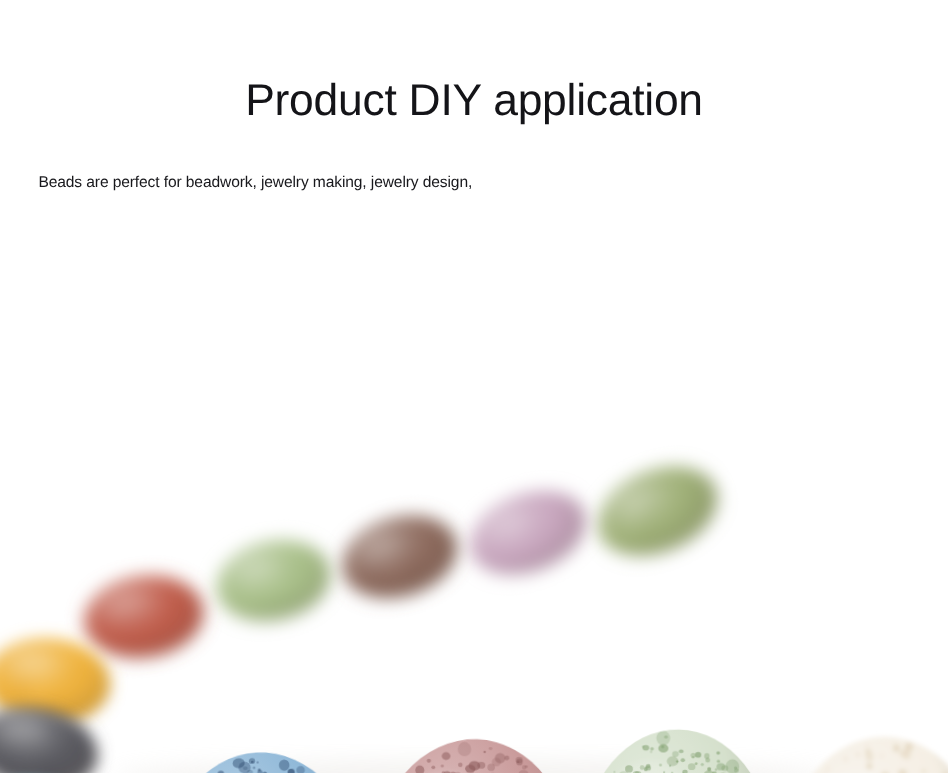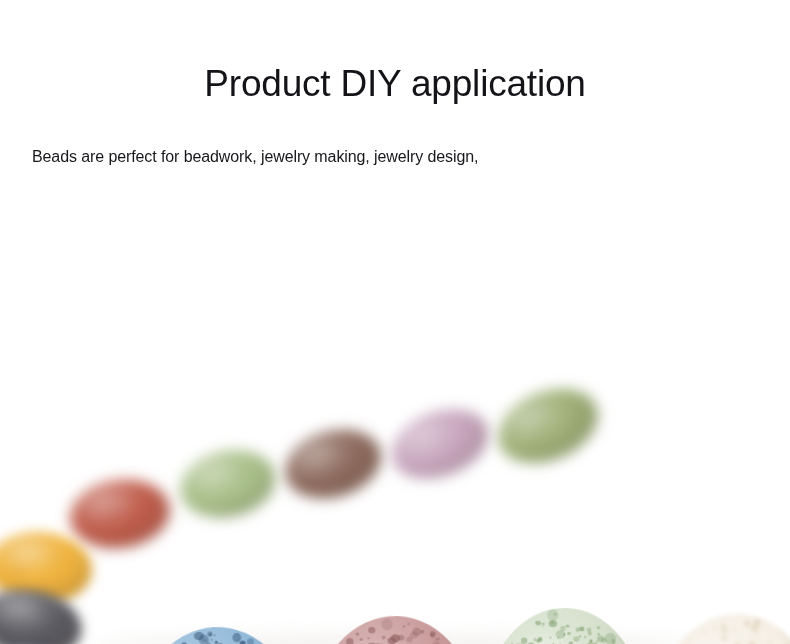--- a/index.html
+++ b/index.html
@@ -28,21 +28,21 @@
     font-weight: 400;
     letter-spacing: -0.2px;
     color: #141418;
     line-height: 1.15;
   }
   #heading-desc {
     position: absolute;
     left: 32px;
     top: 112px;
     width: 726px;
-    font-size: 16px;
+    font-size: 13px;
     font-weight: 400;
     color: #18181c;
     line-height: 1.42;
     letter-spacing: -0.1px;
   }
   #heading-desc .desc-line { display: block; white-space: nowrap; }
 
   
   #photo {
     position: absolute;

